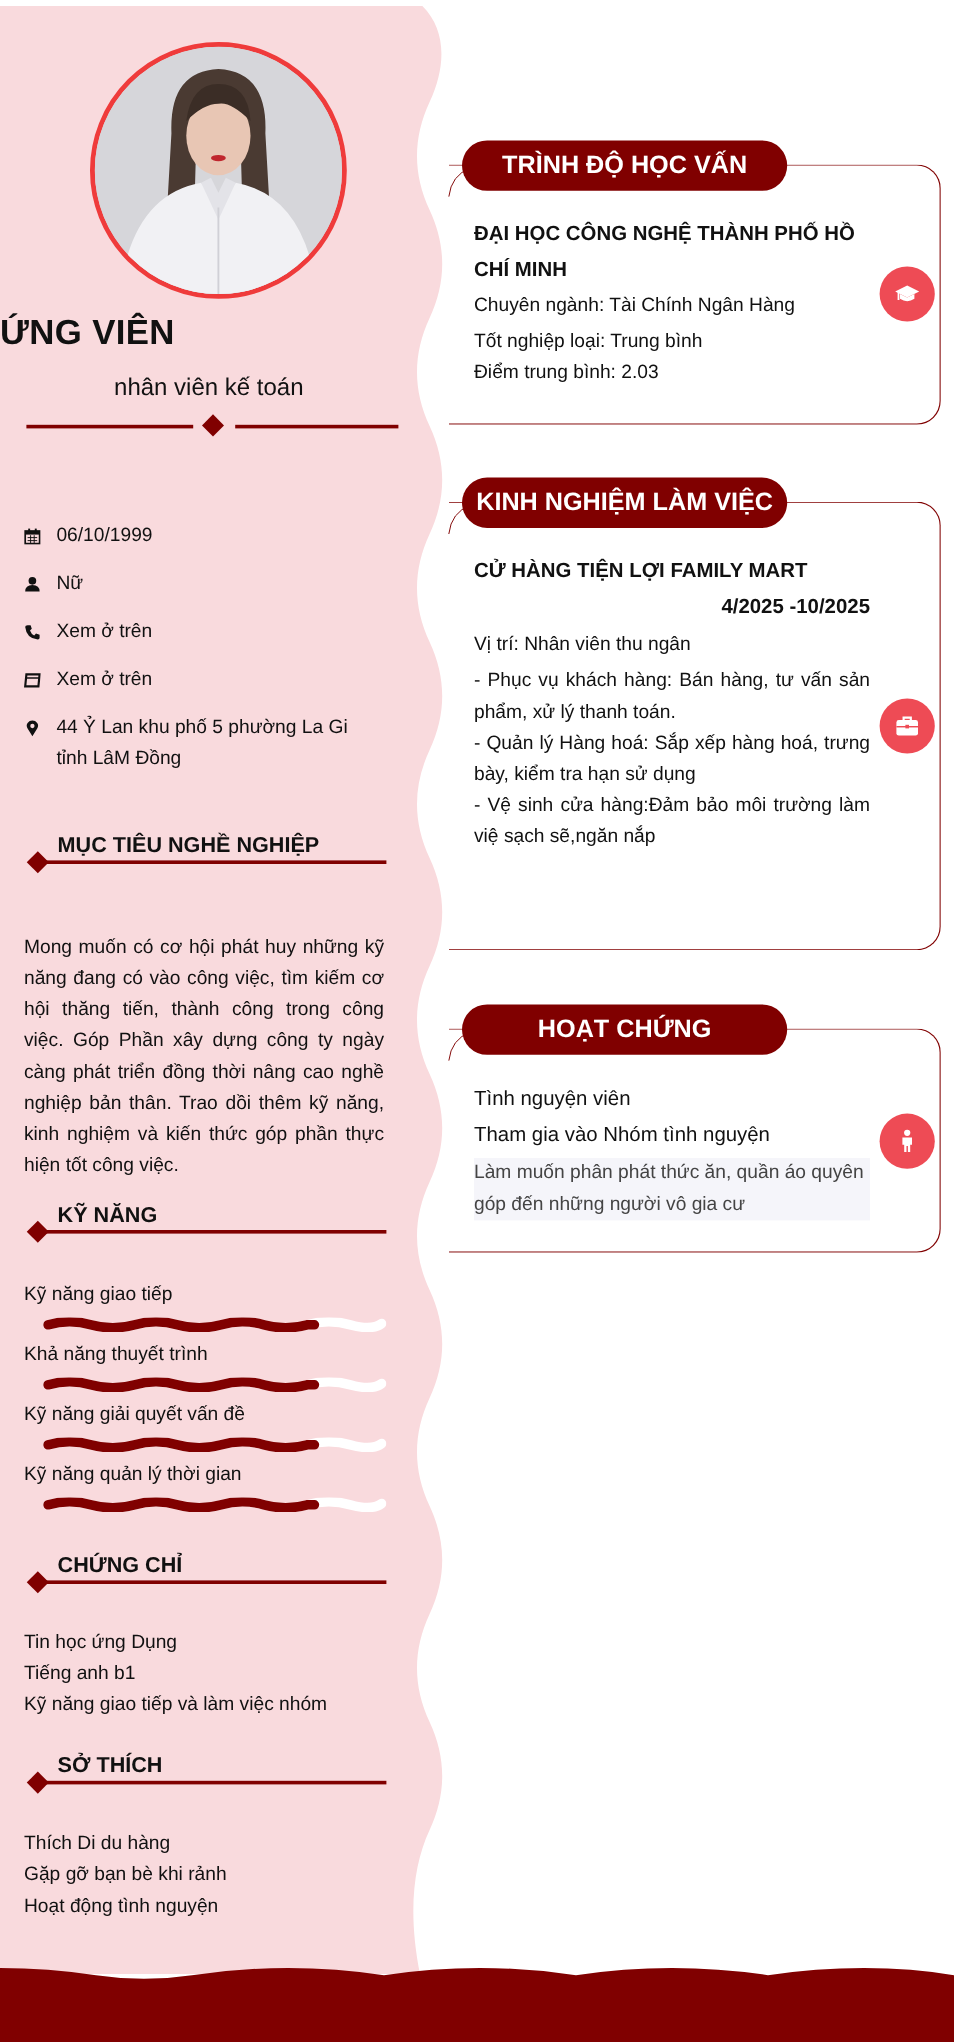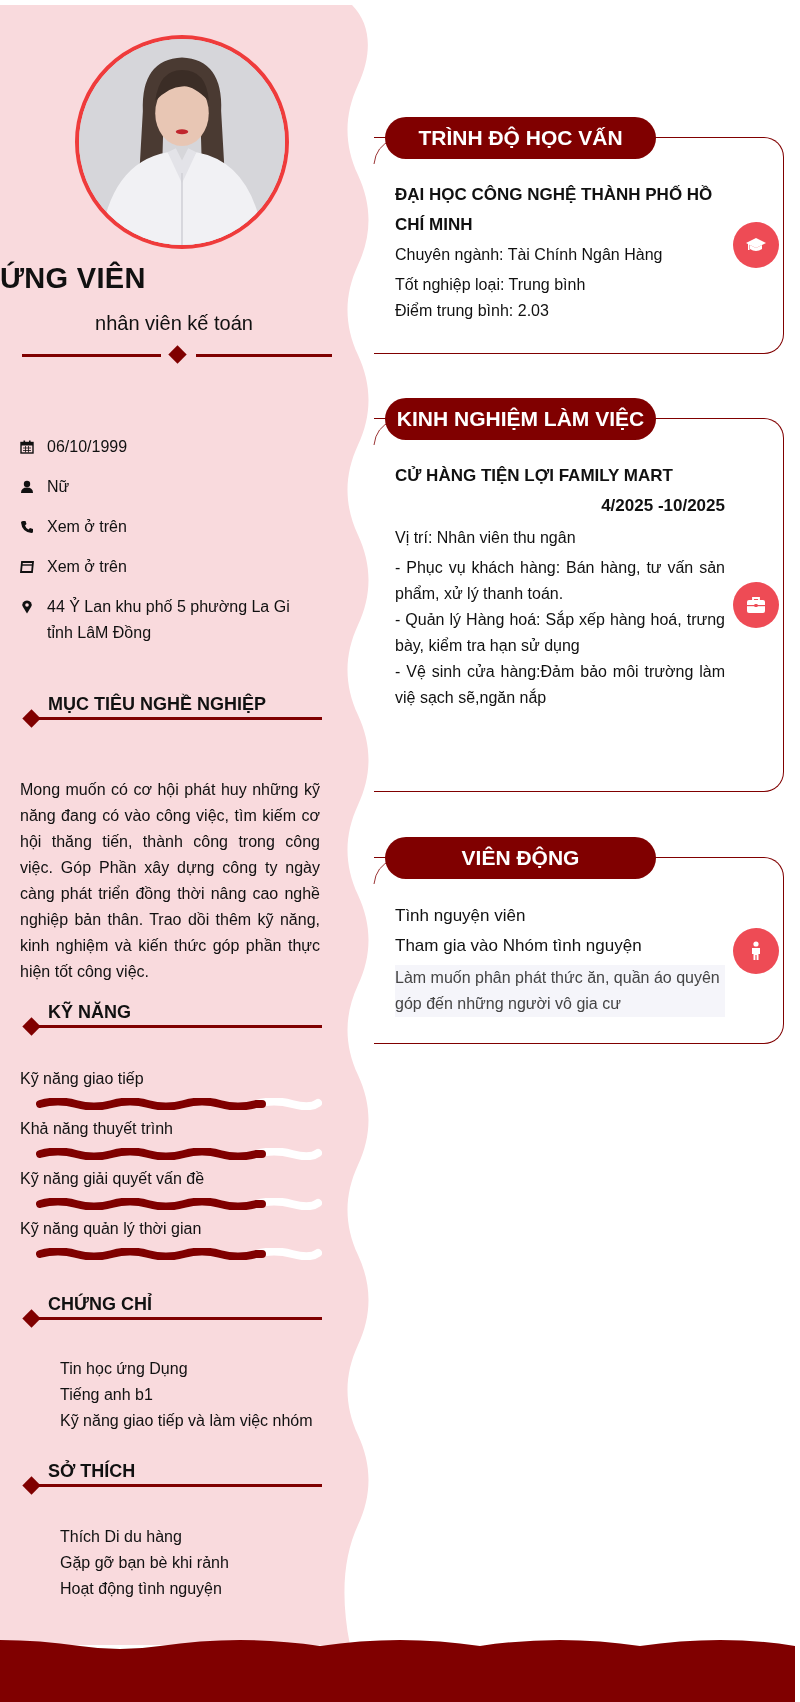--- a/index.html
+++ b/index.html
@@ -37,21 +37,21 @@
   .sec-head .diamond { position: absolute; left: 3px; bottom: 3px; width: 13px; height: 13px; background: #800000; transform: rotate(45deg); }
 
   .objective { position: absolute; left: 20px; top: 777px; width: 300px; font-size: 16px; line-height: 26px; text-align: justify; color: #111; }
 
   .skills { position: absolute; left: 20px; top: 1068px; width: 306px; }
   .skill { height: 50px; }
   .skill-name { font-size: 16px; line-height: 22px; }
   .skill-bar { margin: 8px 0 0 16px; width: 286px; height: 12px; }
   .skill-bar svg { display: block; }
 
-  .list { position: absolute; left: 20px; width: 310px; font-size: 16px; line-height: 26px; margin-left: 40px; }
+  .list { position: absolute; left: 20px; width: 310px; font-size: 16px; line-height: 26px; }
 
   
   .card { position: absolute; left: 374px; width: 410px; border: 1.5px solid #800000; border-left: none; border-radius: 0 20px 20px 0; }
   .pill { position: absolute; left: 385px; width: 271px; height: 42px; background: #800000; border-radius: 21px;
     color: #fff; font-size: 21px; font-weight: bold; text-align: center; line-height: 42px; }
   .card-body { position: absolute; left: 395px; width: 330px; font-size: 16px; color: #111; }
   .card-icon { position: absolute; left: 733px; width: 46px; height: 46px; border-radius: 50%; background: #ee4b55;
     display: flex; align-items: center; justify-content: center; }
   .card-icon svg { width: 22px; height: 22px; display: block; }
   .stub { position: absolute; width: 30px; height: 30px; }
@@ -266,21 +266,21 @@
       <path d="M8 6 L8 4 L14 4 L14 6" fill="none" stroke="#fff" stroke-width="1.8"></path>
       <rect x="2" y="11" width="18" height="1.2" fill="#ee4b55"></rect>
       <rect x="9.5" y="10" width="3" height="3" fill="#ee4b55"></rect>
     </svg>
 </div>
 
 <div class="card" style="top:857px; height:187px;"></div>
 <svg class="stub" style="left:372px; top:854px;" viewBox="0 0 30 30">
     <path d="M2 30 Q4 12 20 6" fill="none" stroke="#800000" stroke-width="0.8"></path>
   </svg>
-<div class="pill" style="top:837px;">VIÊN ĐỘNG</div>
+<div class="pill" style="top:837px;">HOẠT CHỨNG</div>
 <div class="card-body" style="top:901px;">
   <div style="font-size:17px; line-height:30px;">Tình nguyện viên</div>
   <div style="font-size:17px; line-height:30px;">Tham gia vào Nhóm tình nguyện</div>
   <div class="hl" style="margin-top:4px; font-size:16px;"> Làm muốn phân phát thức ăn, quần áo quyên góp đến những người vô gia cư</div>
 </div>
 <div class="card-icon" style="top:928px;">
   <svg viewBox="0 0 22 22">
       <circle cx="11" cy="4" r="2.6" fill="#fff"></circle>
       <path d="M7 8 L15 8 L15 14 L13.5 14 L13.5 20 L11.6 20 L11.6 15 L10.4 15 L10.4 20 L8.5 20 L8.5 14 L7 14 Z" fill="#fff"></path>
     </svg>

